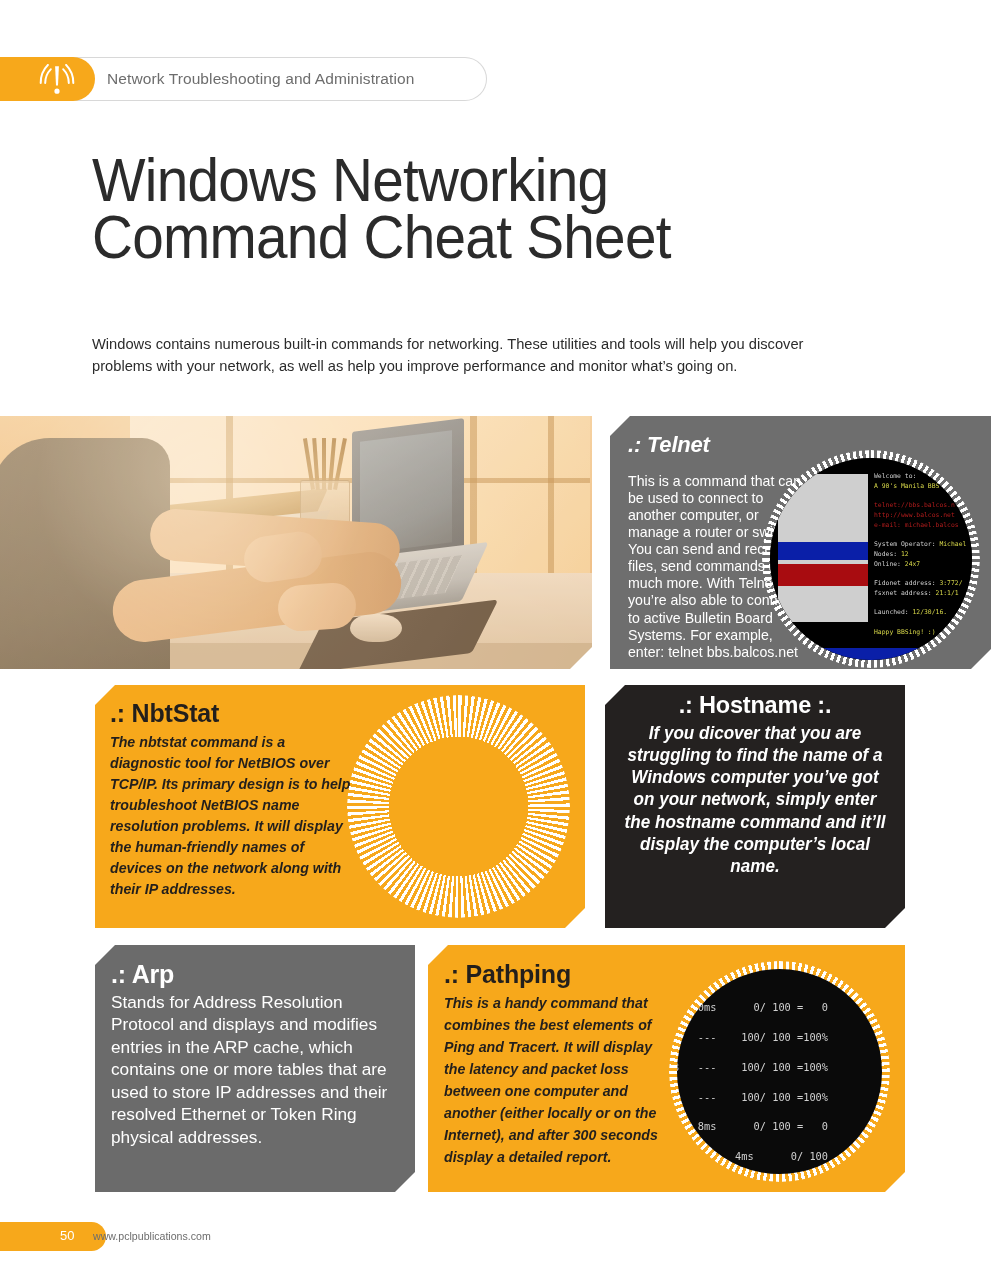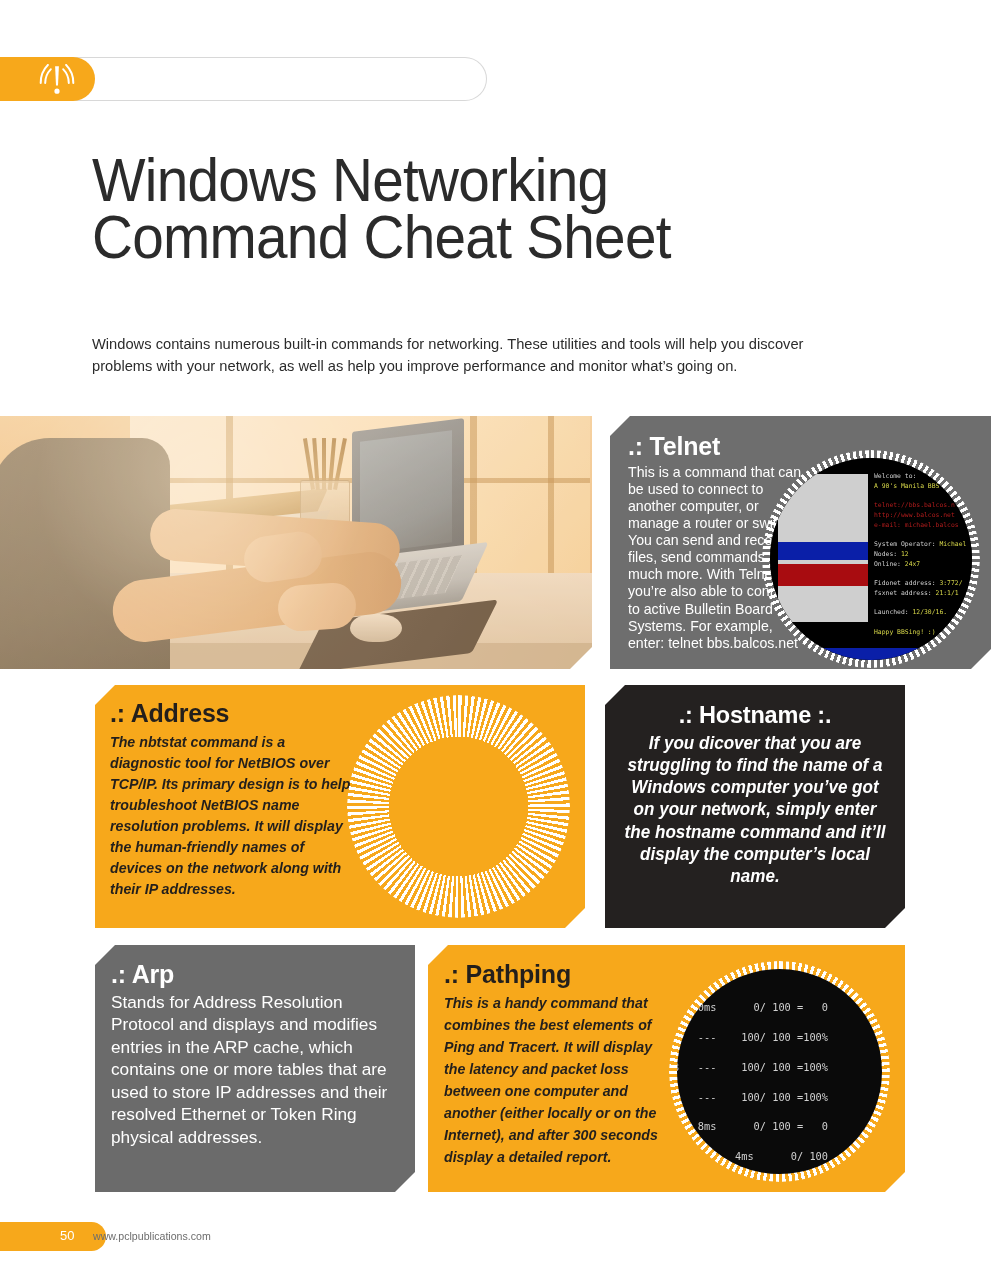--- a/index.html
+++ b/index.html
@@ -121,34 +121,34 @@
     mix-blend-mode:screen;}
   .ph-warm{position:absolute;inset:0;background:rgba(235,160,80,.16);}
 
   
   .card{position:absolute; box-sizing:border-box; overflow:hidden;}
   .card-title{font-weight:bold; letter-spacing:-.2px;}
 
   
   #telnet{left:610px; top:416px; width:381px; height:253px; background:#6e6e6e;
     padding:16px 18px 0 18px; color:#ffffff;}
-  #telnet .card-title{font-size:25px; margin:0 0 3px 0;}
+  #telnet .card-title{font-size:22px; margin:0 0 15px 0;font-style:italic;}
   #telnet .body{font-size:14.6px; line-height:1.17; width:186px;
     transform:scaleX(.97); transform-origin:left top;}
 
   
   #nbtstat{left:95px; top:685px; width:490px; height:243px; background:#F7A81B;
     padding:14px 0 0 15px; color:#231f1c;}
   #nbtstat .card-title{font-size:25px; margin:0 0 4px 0;}
   #nbtstat .body{font-size:14.8px; line-height:1.42; font-style:italic;
     font-weight:600; width:255px; transform:scaleX(.96); transform-origin:left top;}
 
   
   #hostname{left:605px; top:685px; width:300px; height:243px; background:#242120;
-    padding:17px 12px 0 12px; color:#ffffff; text-align:center;}
+    padding:7px 12px 0 12px; color:#ffffff; text-align:center;}
   #hostname .card-title{font-size:23.5px; margin:0 0 3px 0;}
   #hostname .body{font-size:17.6px; line-height:1.26; font-style:italic;
     font-weight:bold; transform:scaleX(.97); transform-origin:center top;}
 
   
   #arp{left:95px; top:945px; width:320px; height:247px; background:#6b6b6b;
     padding:15px 14px 0 16px; color:#ffffff;}
   #arp .card-title{font-size:25px; margin:0 0 2px 0;}
   #arp .body{font-size:17.4px; line-height:1.29;
     transform:scaleX(.99); transform-origin:left top;}
@@ -212,20 +212,21 @@
       <g fill="#ffffff">
         <path d="M21 30.8a2.6 2.6 0 1 0 0-5.2 2.6 2.6 0 0 0 0 5.2z"></path>
         <path d="M19.1 3.2h3.8l-.9 19.4h-2z"></path>
         <path d="M27.8 5.4a1 1 0 0 0-1.4 1.4 19 19 0 0 1 5.4 13.3 1 1 0 0 0 2 0A21 21 0 0 0 27.8 5.4z"></path>
         <path d="M30.6 1.1a1 1 0 0 0-1.3 1.5 24.6 24.6 0 0 1 7 17.5 1 1 0 0 0 2 0A26.6 26.6 0 0 0 30.6 1.1z"></path>
         <path d="M14.2 5.4a1 1 0 0 1 1.4 1.4 19 19 0 0 0-5.4 13.3 1 1 0 1 1-2 0A21 21 0 0 1 14.2 5.4z"></path>
         <path d="M11.4 1.1a1 1 0 0 1 1.3 1.5 24.6 24.6 0 0 0-7 17.5 1 1 0 1 1-2 0A26.6 26.6 0 0 1 11.4 1.1z"></path>
       </g>
     </svg>
   </div>
+  <div class="header-title">Network Troubleshooting and Administration</div>
 </div>
 
 <div class="page-title">
   <div>Windows Networking</div>
   <div>Command Cheat Sheet</div>
 </div>
 
 <div class="intro">Windows contains numerous built-in commands for networking. These utilities and tools will help you discover problems with your network, as well as help you improve performance and monitor what’s going on.</div>
 
 <div class="hero-photo">
@@ -272,21 +273,21 @@
       <div class="b1"></div>
       <div class="b2"></div>
     </div>
     <div id="tc-bottom"></div>
     <div id="tc-conn">ected.</div>
     <div class="term" id="tc-text"><span class="gy">Welcome to:</span><br><span class="cy">A 90's Manila BBS</span><br><span class="gy"></span><br><span class="rd">telnet://bbs.balcos.n</span><br><span class="rd">http://www.balcos.net</span><br><span class="rd">e-mail: michael.balcos</span><br><span class="gy"></span><br><span class="gy">System Operator: </span><span class="cy">Michael</span><br><span class="gy">Nodes: </span><span class="cy">12</span><br><span class="gy">Online: </span><span class="cy">24x7</span><br><span class="gy"></span><br><span class="gy">Fidonet address: </span><span class="cy">3:772/</span><br><span class="gy">fsxnet address: </span><span class="cy">21:1/1</span><br><span class="gy"></span><br><span class="gy">Launched: </span><span class="cy">12/30/16.</span><br><span class="gy"></span><br><span class="cy">Happy BBSing! :)</span></div>
   </div>
 </div>
 
 <div class="card notch" id="nbtstat">
-  <div class="card-title">.: Address</div>
+  <div class="card-title">.: NbtStat</div>
   <div class="body">The nbtstat command is a diagnostic tool for NetBIOS over TCP/IP. Its primary design is to help troubleshoot NetBIOS name resolution problems. It will display the human-friendly names of devices on the network along with their IP addresses.</div>
 
   <div class="circ-ring" id="nbt-ring"></div>
 </div>
 
 <div class="card notch" id="hostname">
   <div class="card-title">.: Hostname :.</div>
   <div class="body">If you dicover that you are struggling to find the name of a Windows computer you’ve got on your network, simply enter the hostname command and it’ll display the computer’s local name.</div>
 </div>
 

